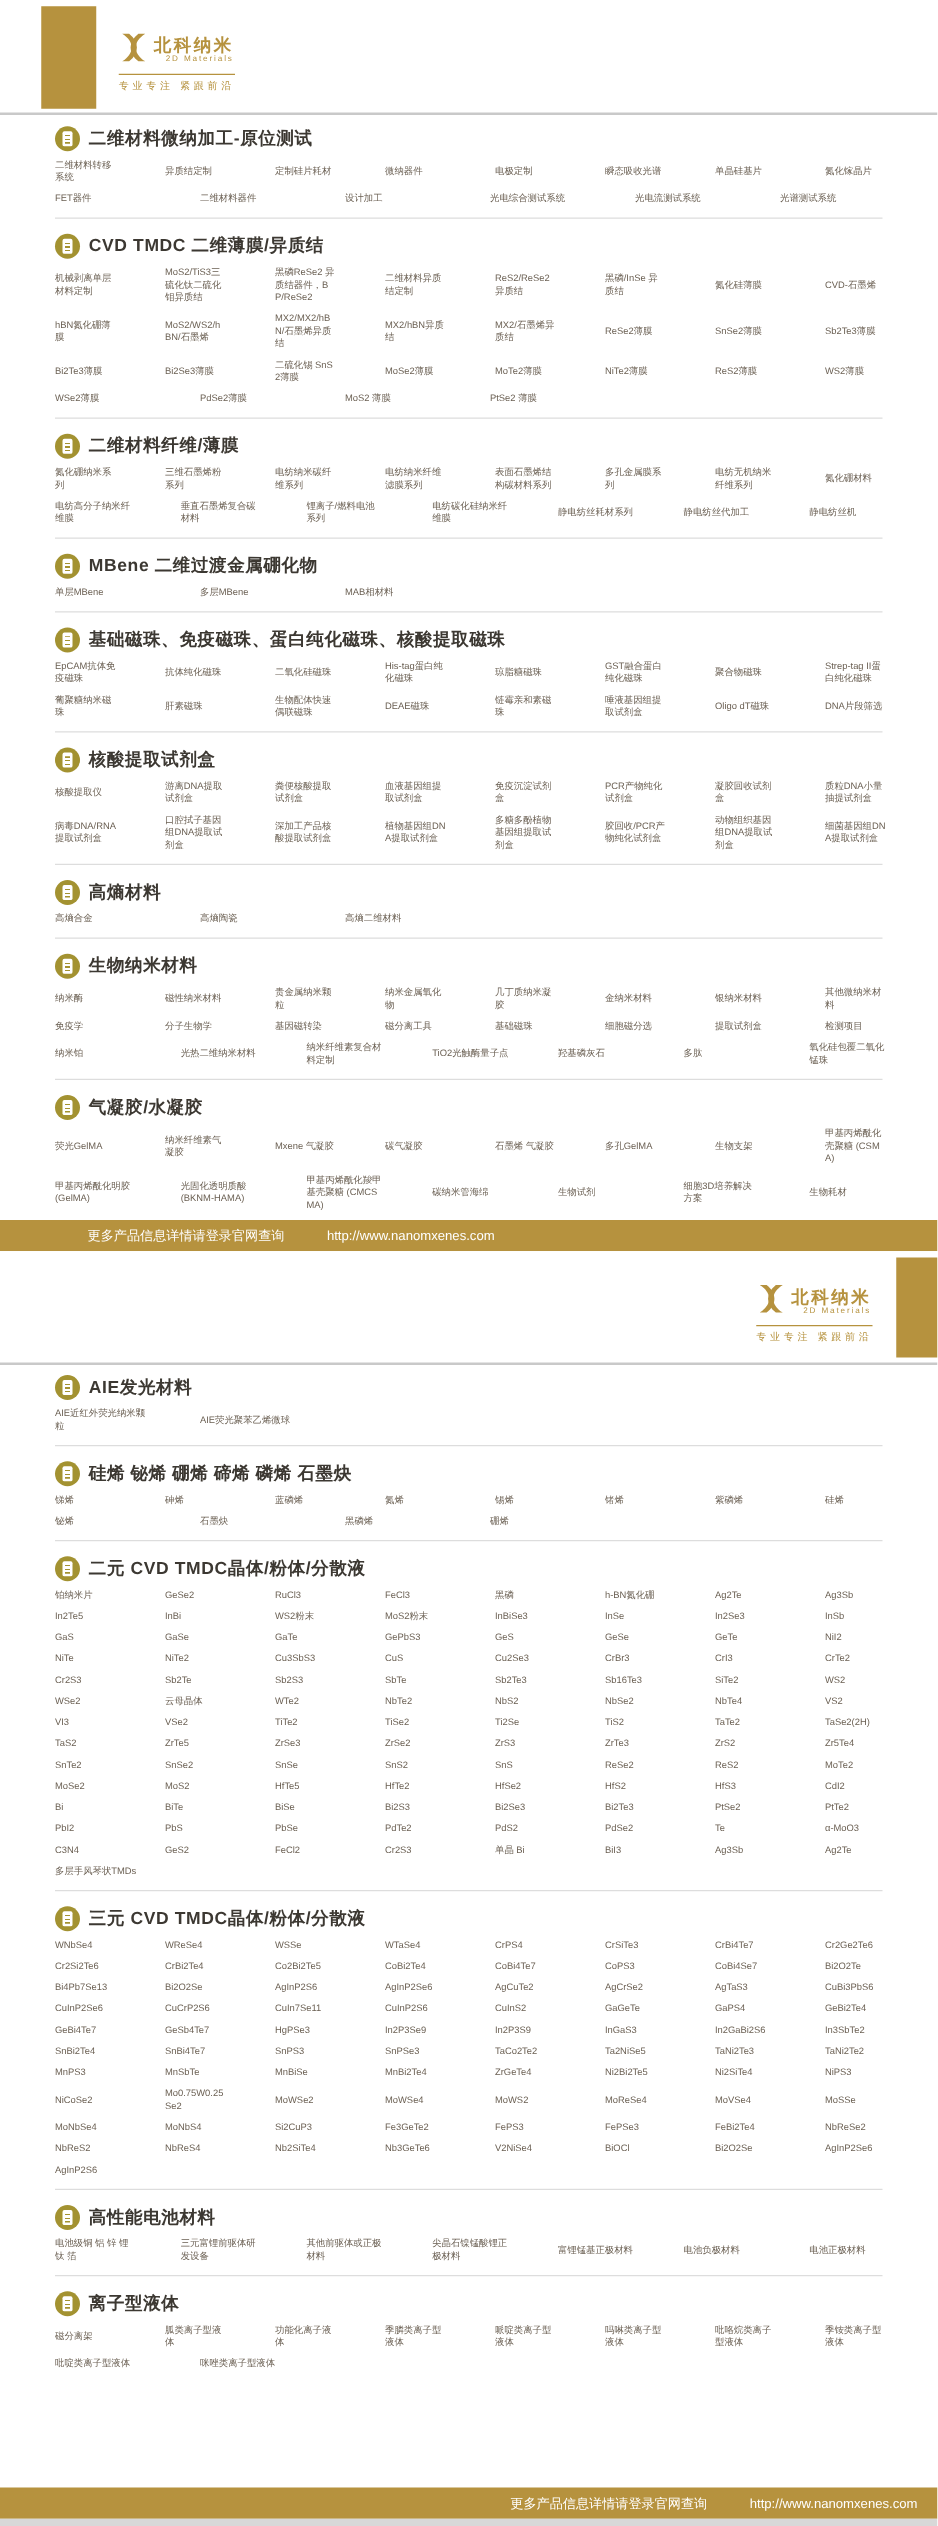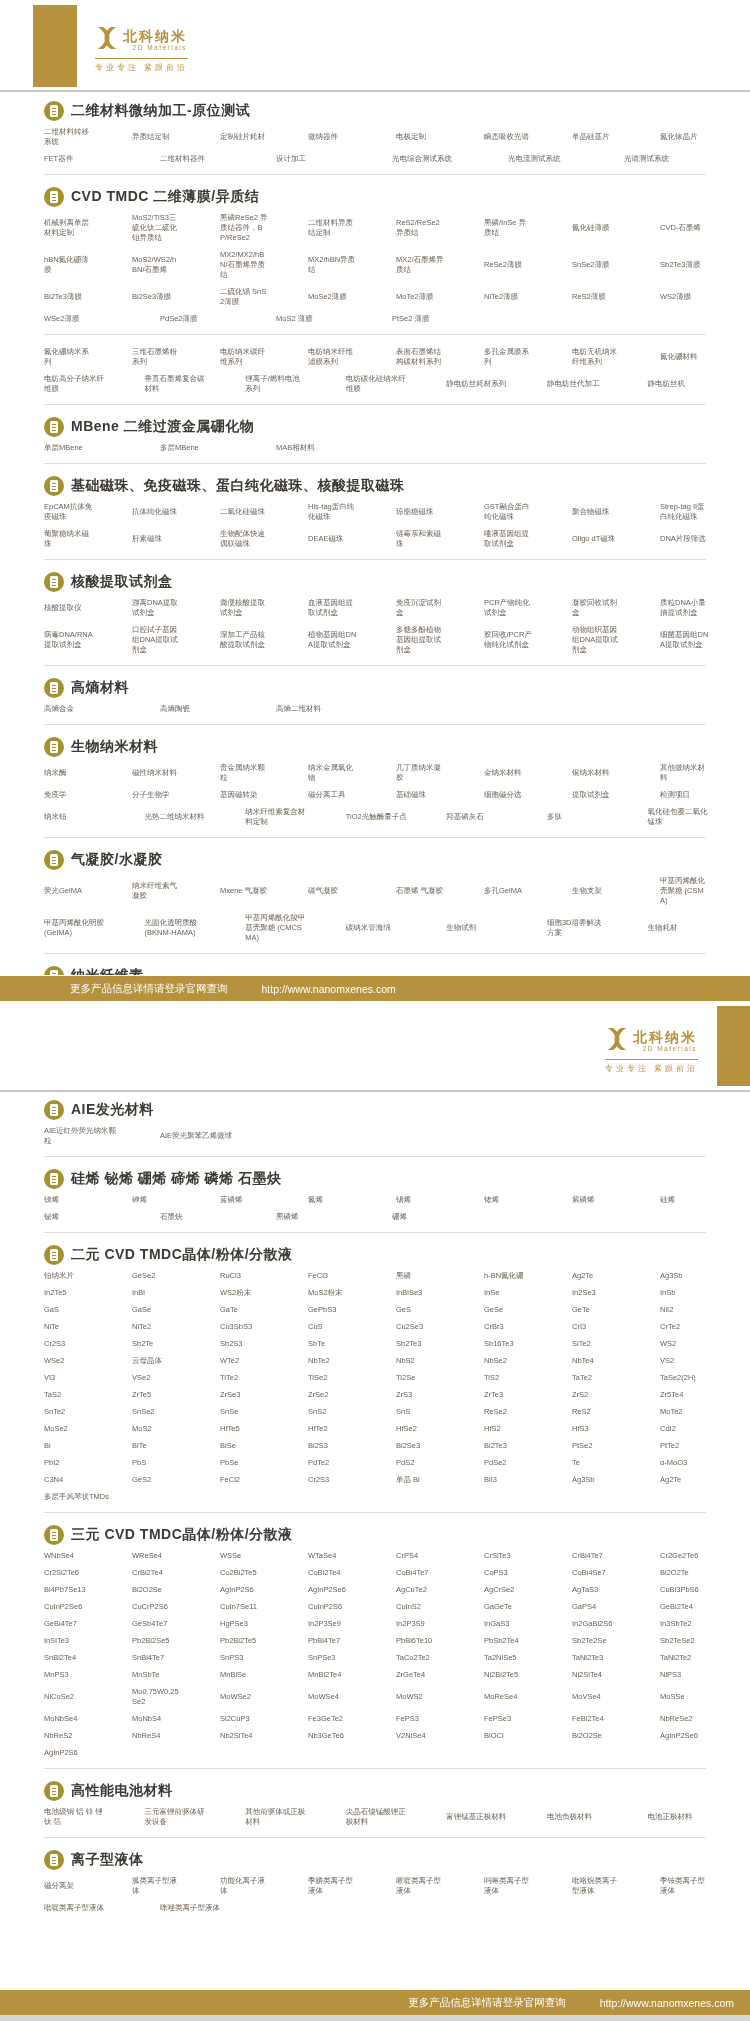--- a/index.html
+++ b/index.html
@@ -134,20 +134,24 @@
         </div>
         <div class="row">
           <div class="cell">WSe2薄膜</div>
           <div class="cell">PdSe2薄膜</div>
           <div class="cell">MoS2 薄膜</div>
           <div class="cell">PtSe2 薄膜</div>
         </div>
       </section>
       <div class="sep"></div>
       <section class="section">
+        <div class="sec-head">
+          <span class="sec-icon"></span>
+          <h2 class="sec-title">二维材料纤维/薄膜</h2>
+        </div>
         <div class="row">
           <div class="cell">氮化硼纳米系列</div>
           <div class="cell">三维石墨烯粉系列</div>
           <div class="cell">电纺纳米碳纤维系列</div>
           <div class="cell">电纺纳米纤维滤膜系列</div>
           <div class="cell">表面石墨烯结构碳材料系列</div>
           <div class="cell">多孔金属膜系列</div>
           <div class="cell">电纺无机纳米纤维系列</div>
           <div class="cell">氮化硼材料</div>
         </div>
@@ -561,30 +565,20 @@
           <div class="cell">GeBi4Te7</div>
           <div class="cell">GeSb4Te7</div>
           <div class="cell">HgPSe3</div>
           <div class="cell">In2P3Se9</div>
           <div class="cell">In2P3S9</div>
           <div class="cell">InGaS3</div>
           <div class="cell">In2GaBi2S6</div>
           <div class="cell">In3SbTe2</div>
         </div>
         <div class="row">
-          <div class="cell">InSiTe3</div>
-          <div class="cell">Pb2Bi2Se5</div>
-          <div class="cell">Pb2Bi2Te5</div>
-          <div class="cell">PbBi4Te7</div>
-          <div class="cell">PbBi6Te10</div>
-          <div class="cell">PbSb2Te4</div>
-          <div class="cell">Sb2Te2Se</div>
-          <div class="cell">Sb2TeSe2</div>
-        </div>
-        <div class="row">
           <div class="cell">SnBi2Te4</div>
           <div class="cell">SnBi4Te7</div>
           <div class="cell">SnPS3</div>
           <div class="cell">SnPSe3</div>
           <div class="cell">TaCo2Te2</div>
           <div class="cell">Ta2NiSe5</div>
           <div class="cell">TaNi2Te3</div>
           <div class="cell">TaNi2Te2</div>
         </div>
         <div class="row">

